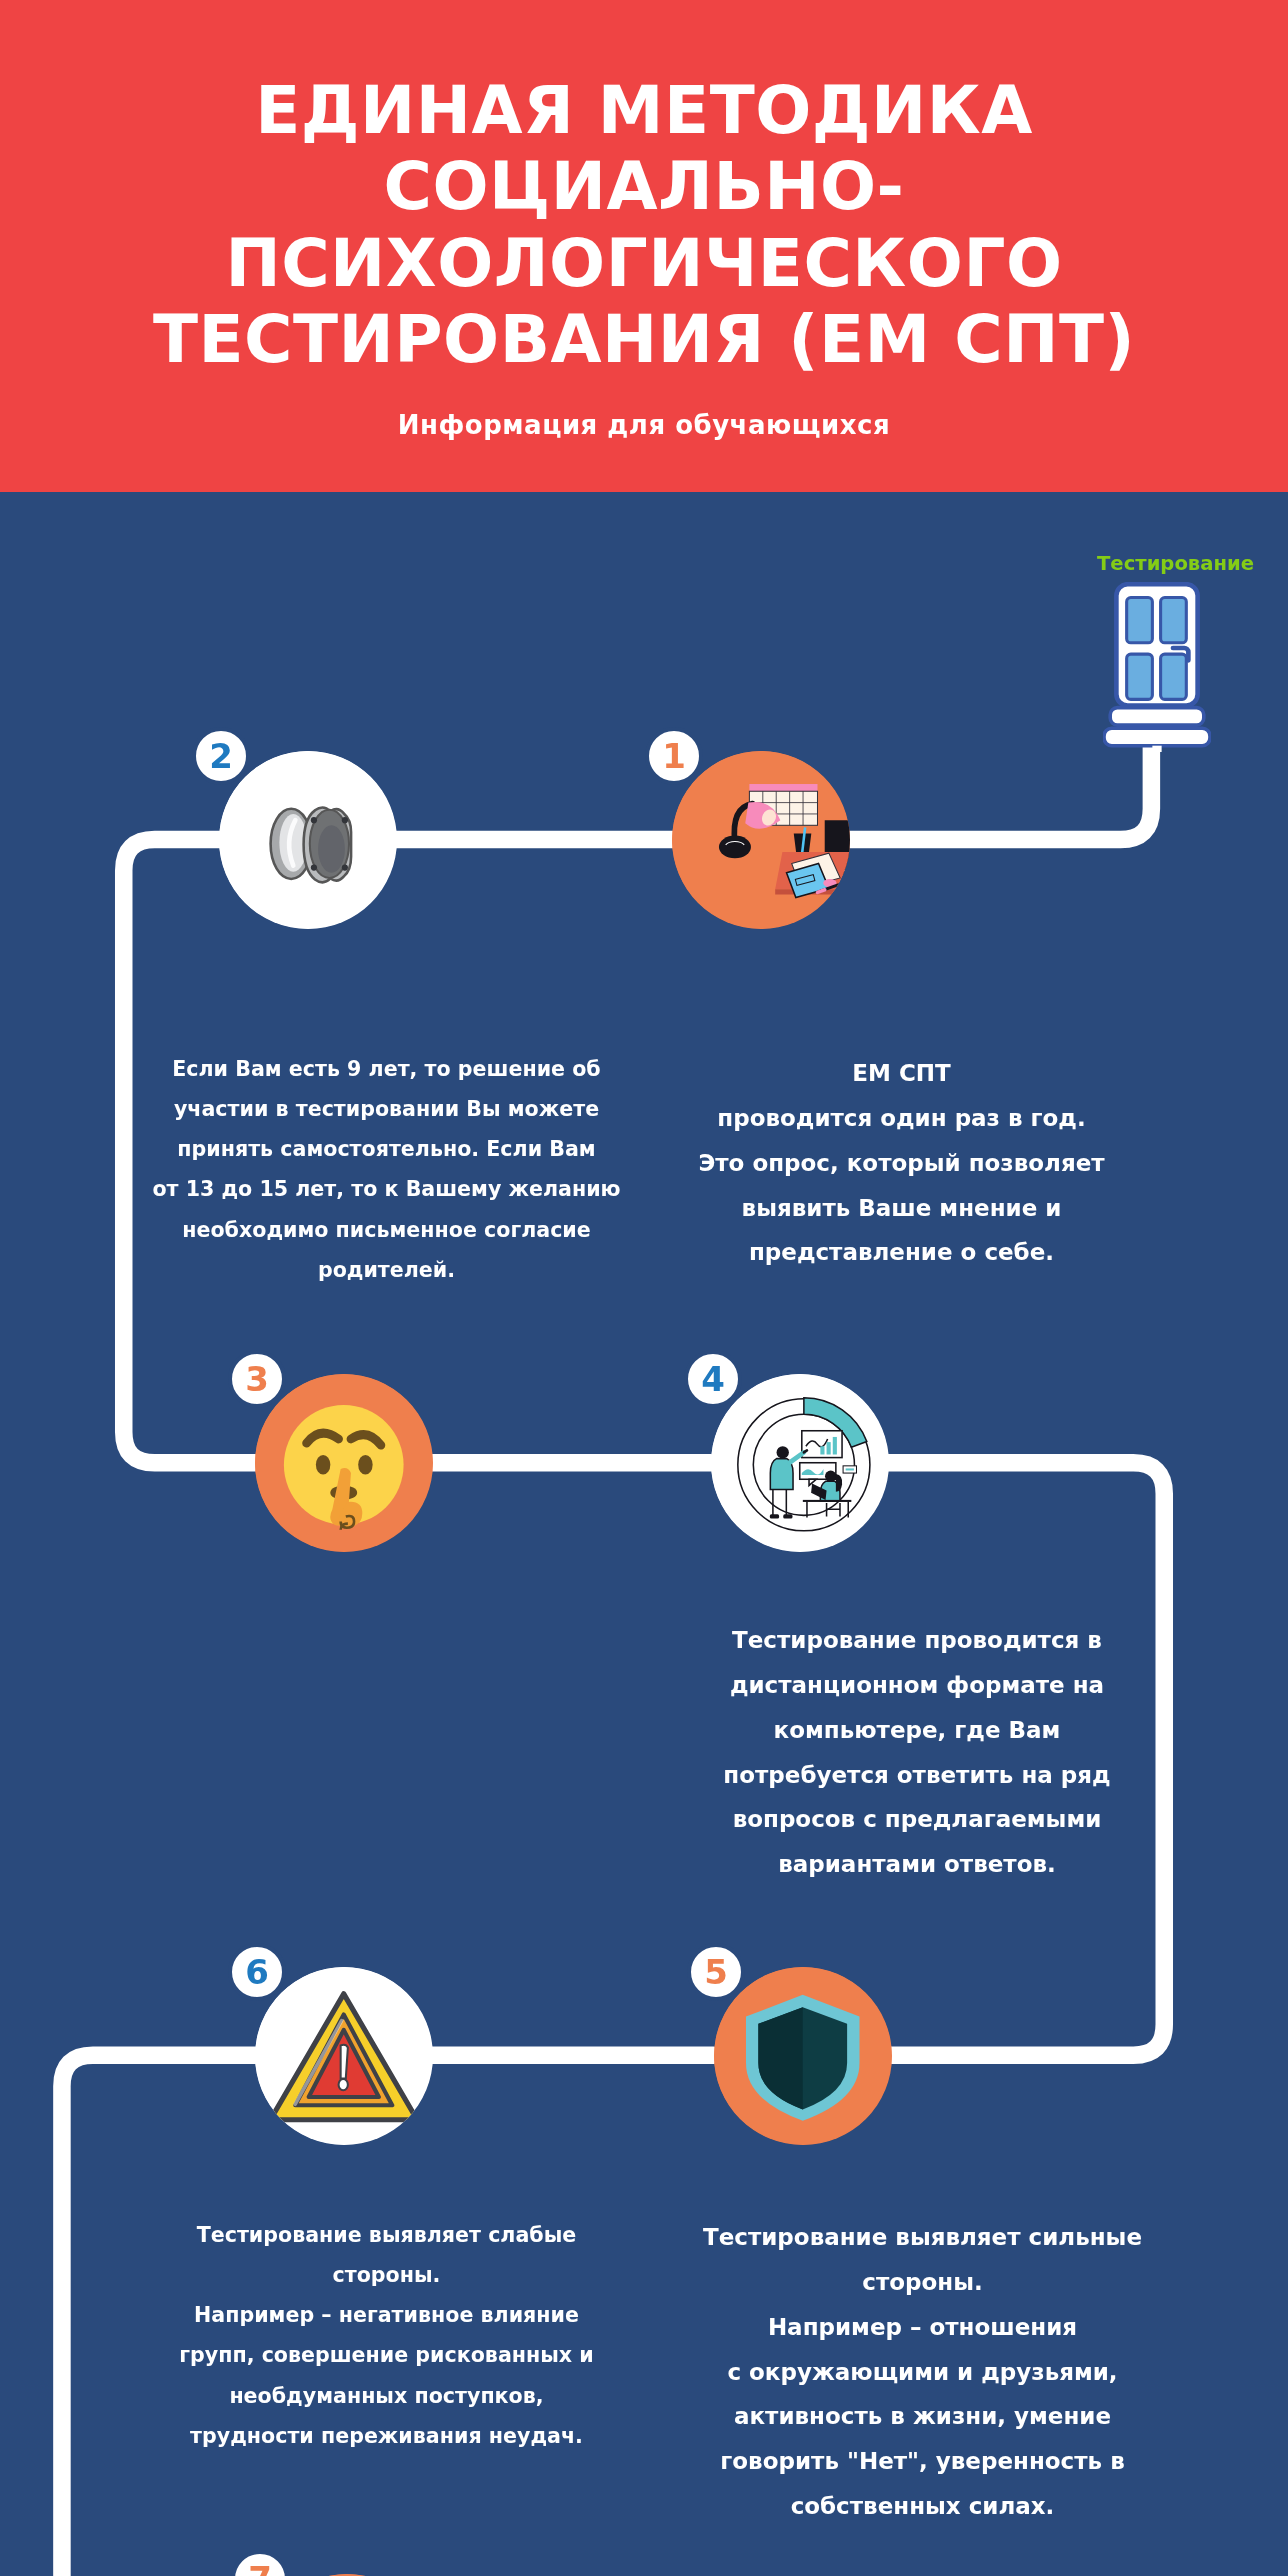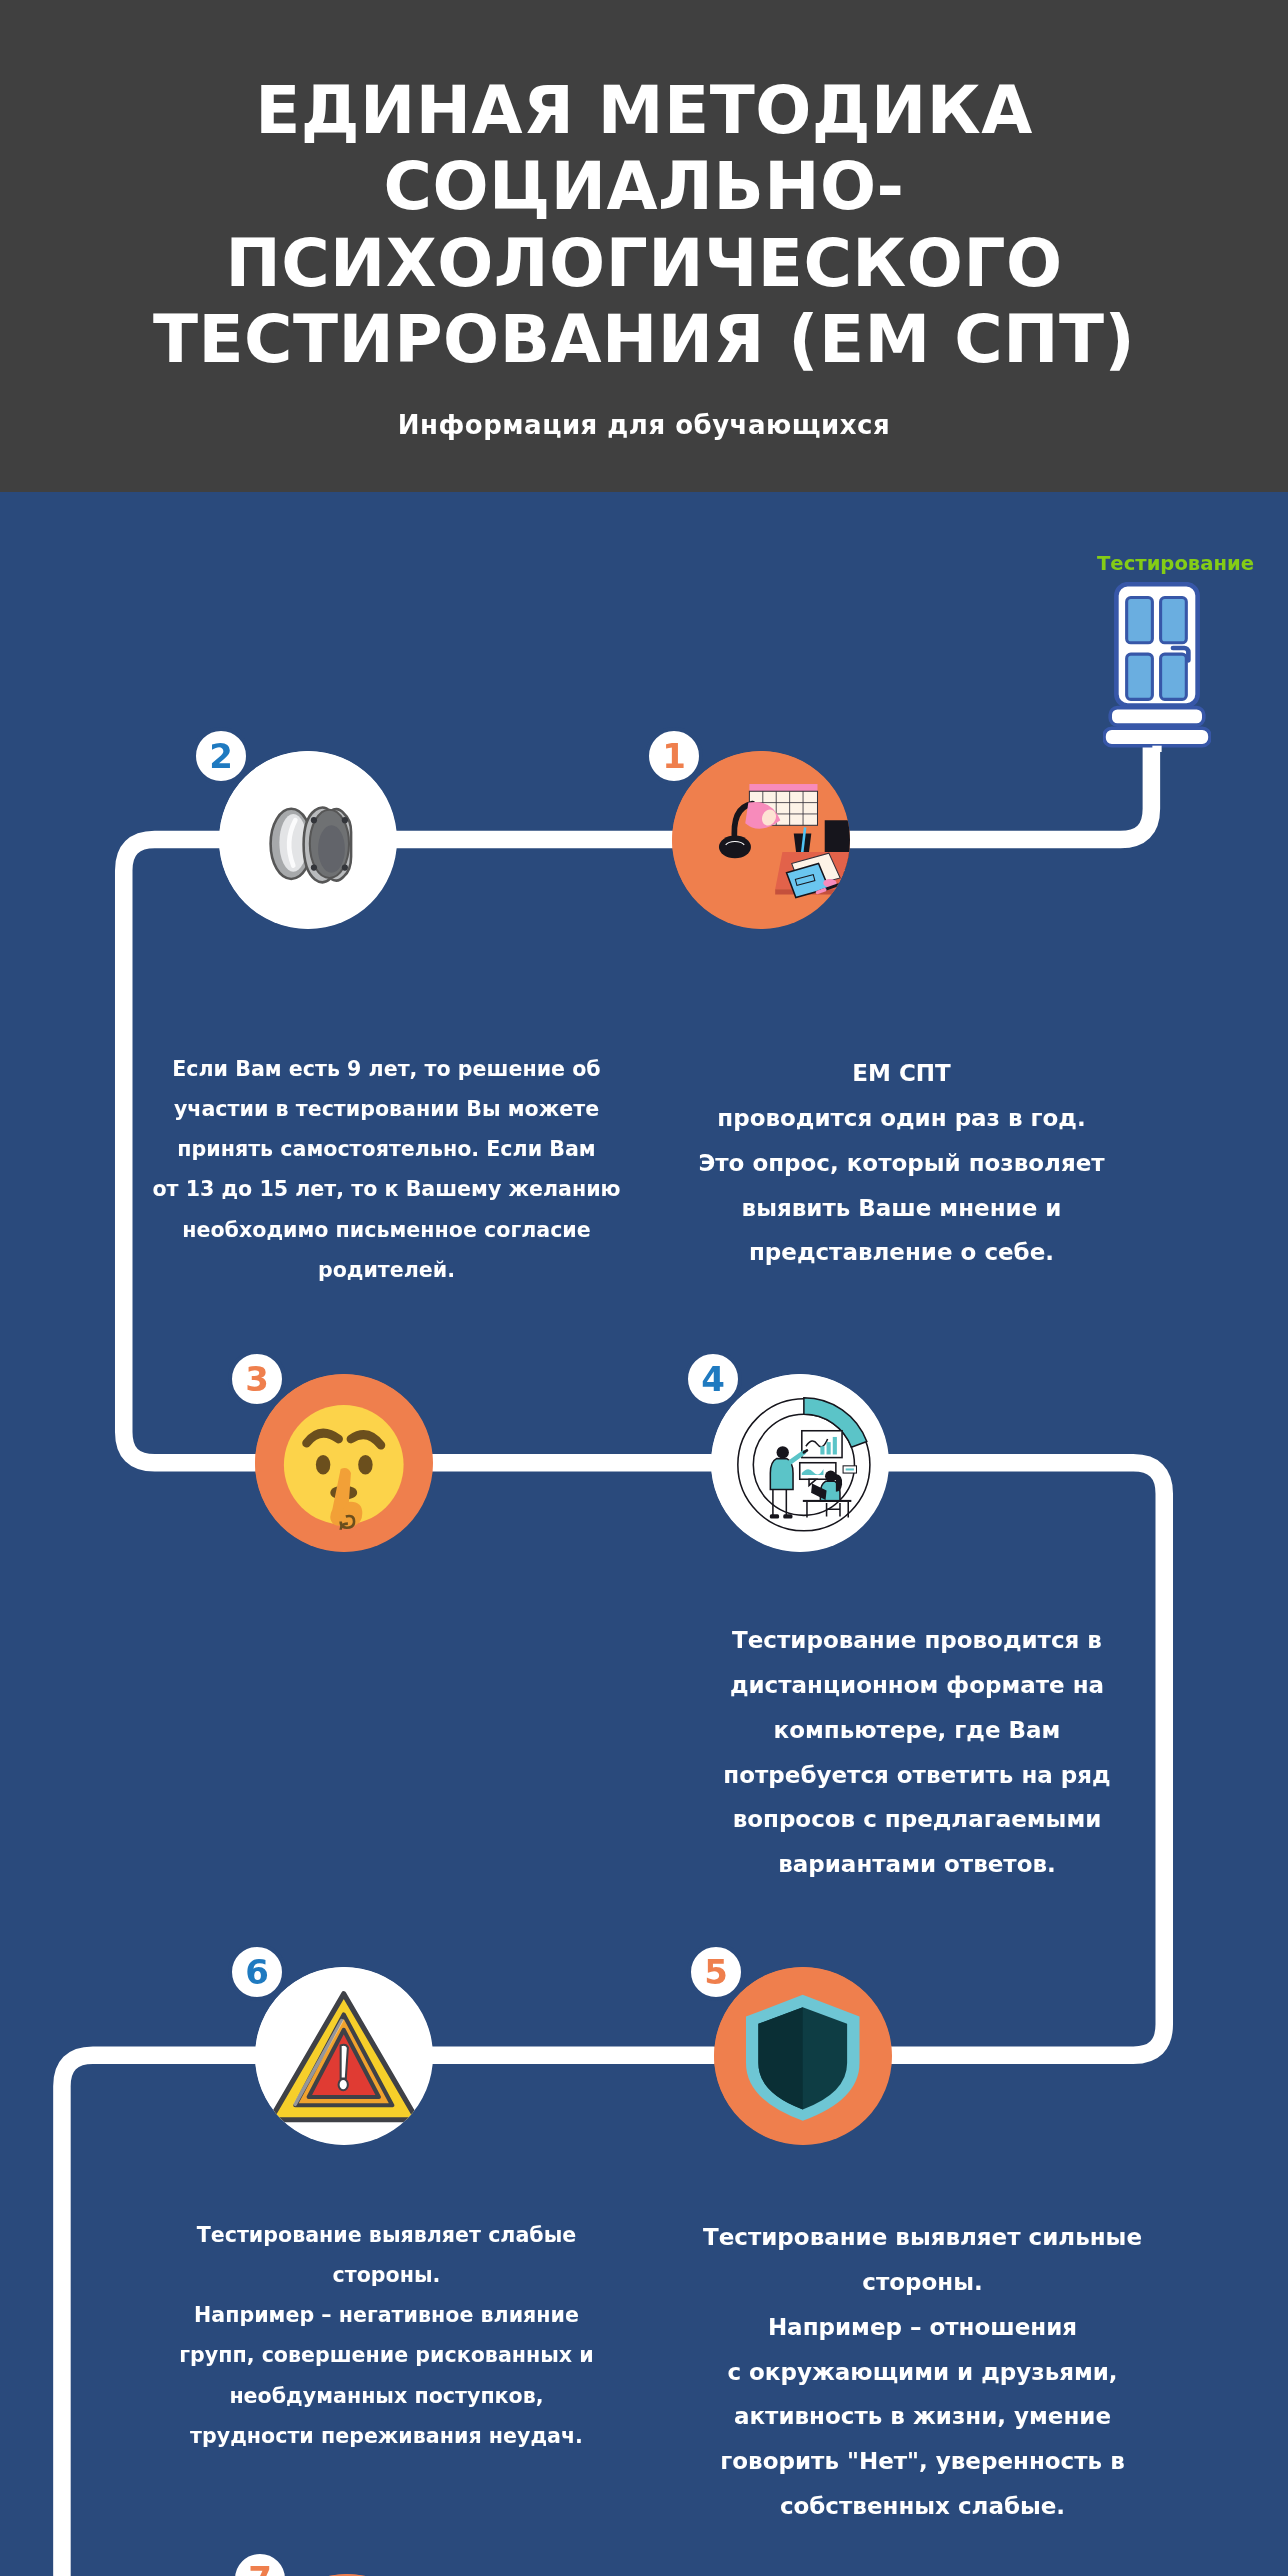--- a/index.html
+++ b/index.html
@@ -8,21 +8,21 @@
   body {
     width: 1288px; height: 3220px;
     font-family: "DejaVu Sans", "Liberation Sans", sans-serif;
     overflow: hidden; position: relative;
   }
   .page { position: relative; width: 1288px; height: 3220px; background: #2a4a7c; overflow: hidden; }
 
   
   .header {
     position: absolute; left: 0; top: 0; width: 1288px; height: 492px;
-    background: #404040;
+    background: #ef4444;
     display: flex; flex-direction: column; align-items: center; justify-content: center;
     padding-top: 20.6px;
   }
   .header-title {
     color: #ffffff; text-align: center;
     font-size: 66px; line-height: 1.16; font-weight: bold;
     letter-spacing: 0.5px; text-transform: uppercase;
     font-family: "DejaVu Sans", sans-serif;
     max-width: 1082px;
   }
@@ -365,21 +365,21 @@
     <span class="hl">вариантами ответов.</span>
   </div>
 
   <div class="txt big" style="left:639px; top:2215px; width:567px;">
     <span class="hl">Тестирование выявляет сильные</span>
     <span class="hl">стороны.</span>
     <span class="hl">Например – отношения</span>
     <span class="hl">с окружающими и друзьями,</span>
     <span class="hl">активность в жизни, умение</span>
     <span class="hl">говорить "Нет", уверенность в</span>
-    <span class="hl">собственных слабые.</span>
+    <span class="hl">собственных силах.</span>
   </div>
 
   <div class="txt" style="left:98px; top:2215px; width:577px;">
     <span class="hl">Тестирование выявляет слабые</span>
     <span class="hl">стороны.</span>
     <span class="hl">Например – негативное влияние</span>
     <span class="hl">групп, совершение рискованных и</span>
     <span class="hl">необдуманных поступков,</span>
     <span class="hl">трудности переживания неудач.</span>
   </div>

